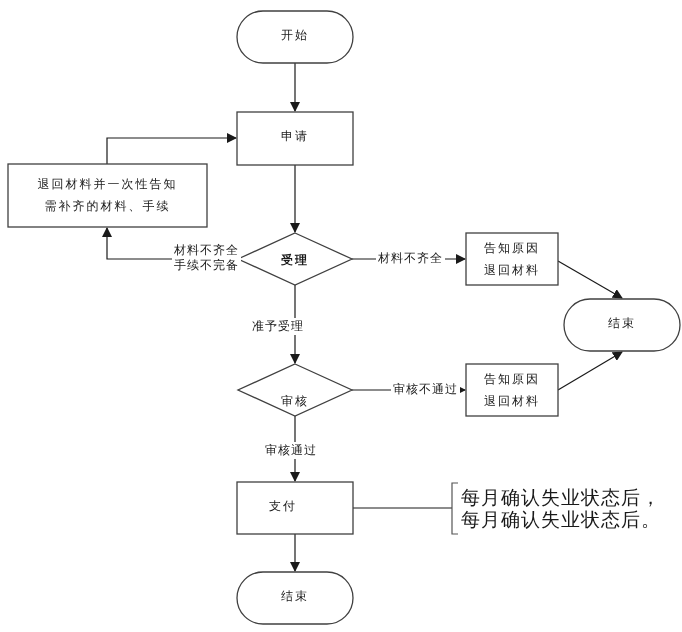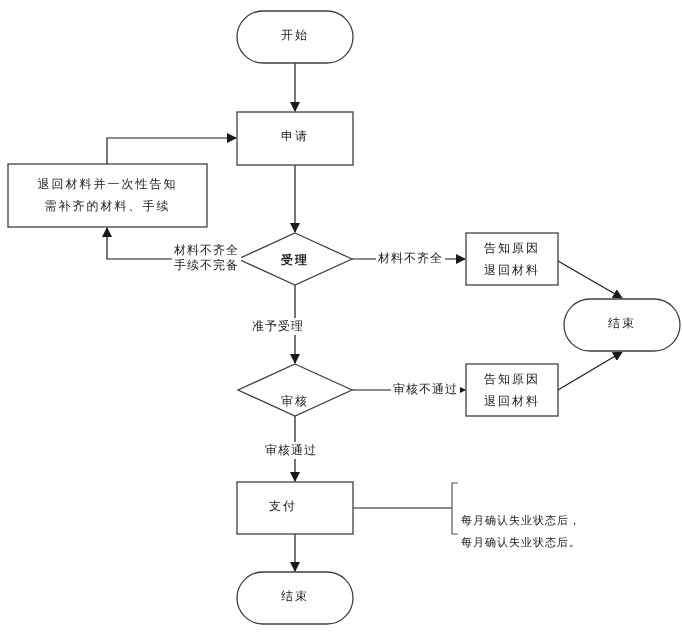--- a/index.html
+++ b/index.html
@@ -5,21 +5,21 @@
     html, body { margin: 0; padding: 0; background: #ffffff; }
     body { width: 682px; height: 632px; position: relative; overflow: hidden;
            font-family: "DejaVu Sans", "Liberation Sans", sans-serif; }
     svg { position: absolute; left: 0; top: 0; }
     .shape { fill: #ffffff; stroke: #404040; stroke-width: 1.3; }
     .edge { fill: none; stroke: #1a1a1a; stroke-width: 1.2; }
     .lbl { position: absolute; color: #1a1a1a; text-align: center; white-space: nowrap; }
     .node-text { font-size: 12px; letter-spacing: 2px; }
     .edge-text { font-size: 12px; background: #ffffff; line-height: 15px; letter-spacing: 1px; }
     .box-text { font-size: 12px; line-height: 22px; letter-spacing: 2px; }
-    .note-text { font-size: 11px; line-height: 22px; letter-spacing: 1px; text-align: left; margin-top: 24px; }
+    .note-text { font-size: 19px; line-height: 22px; letter-spacing: 1px; text-align: left; }
   </style>
 </head>
 <body>
 
 <svg width="682" height="632" viewBox="0 0 682 632">
   <defs>
     <marker id="arr" markerWidth="10" markerHeight="10" refX="9" refY="5" orient="auto" markerUnits="userSpaceOnUse">
       <path d="M0,0 L10,5 L0,10 Z" fill="#1a1a1a"></path>
     </marker>
   </defs>

